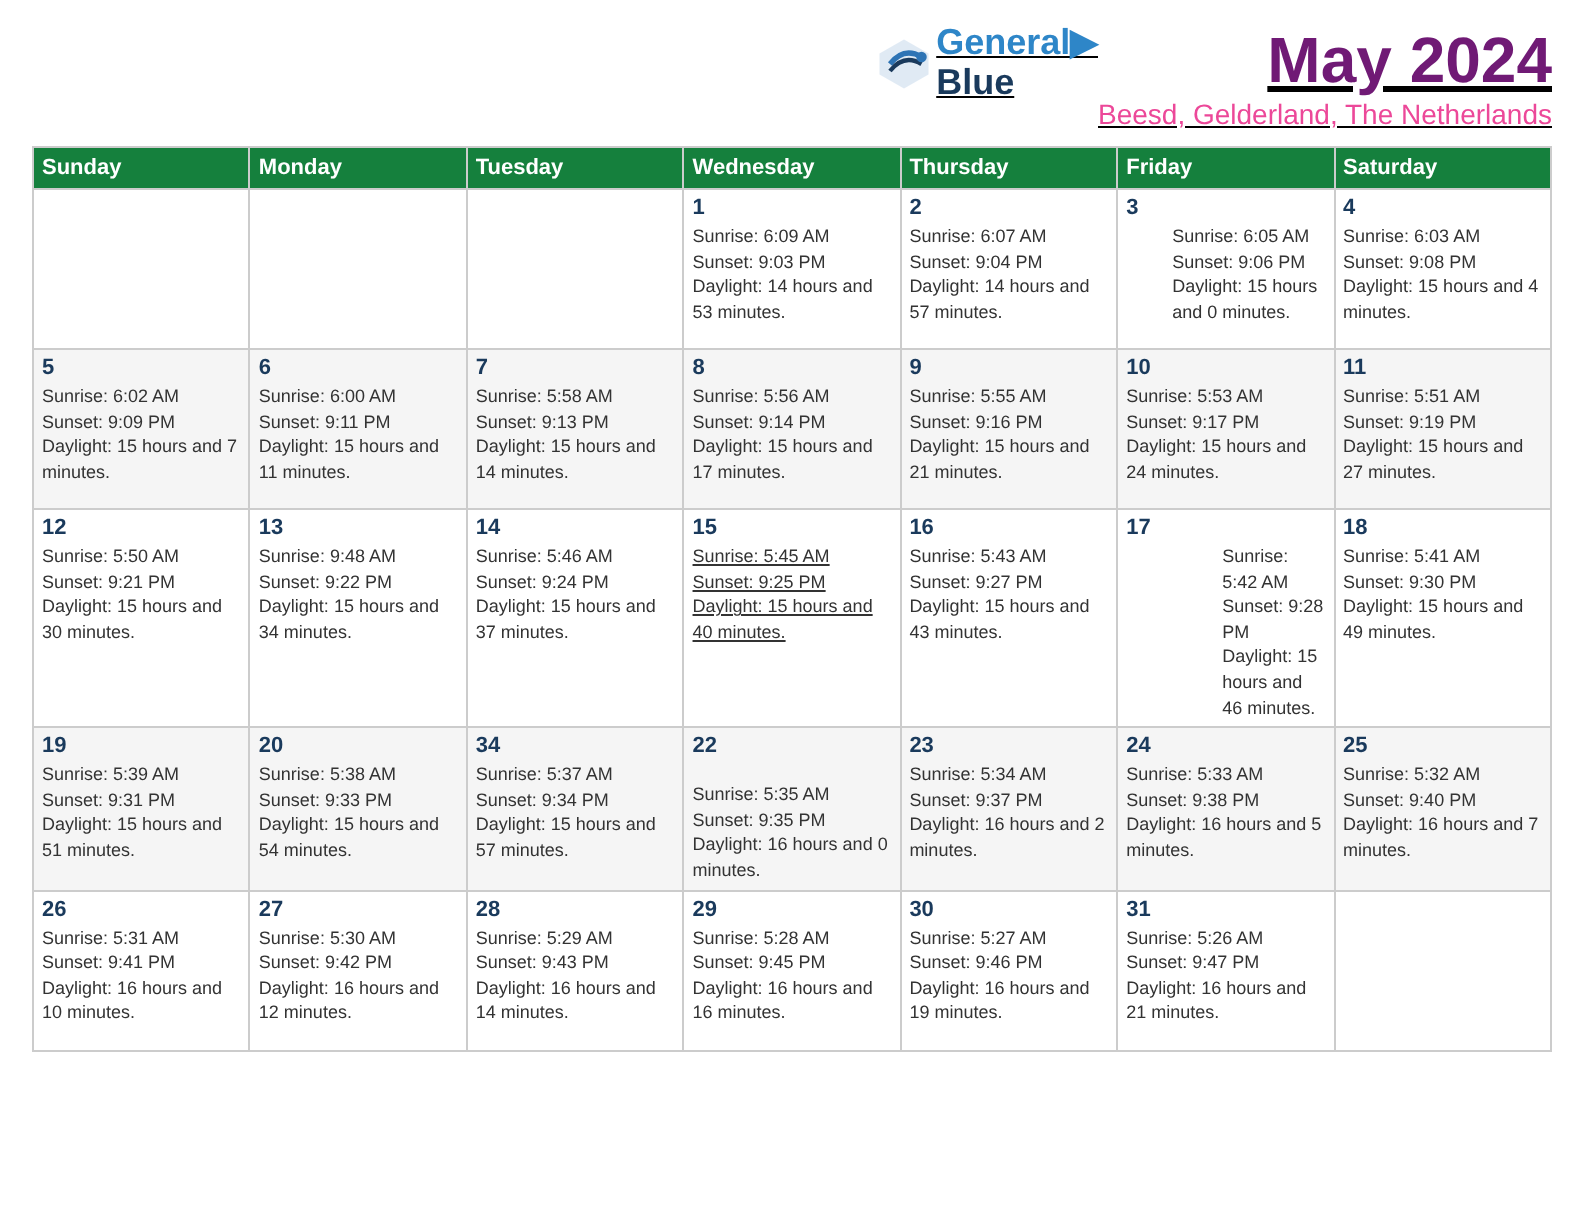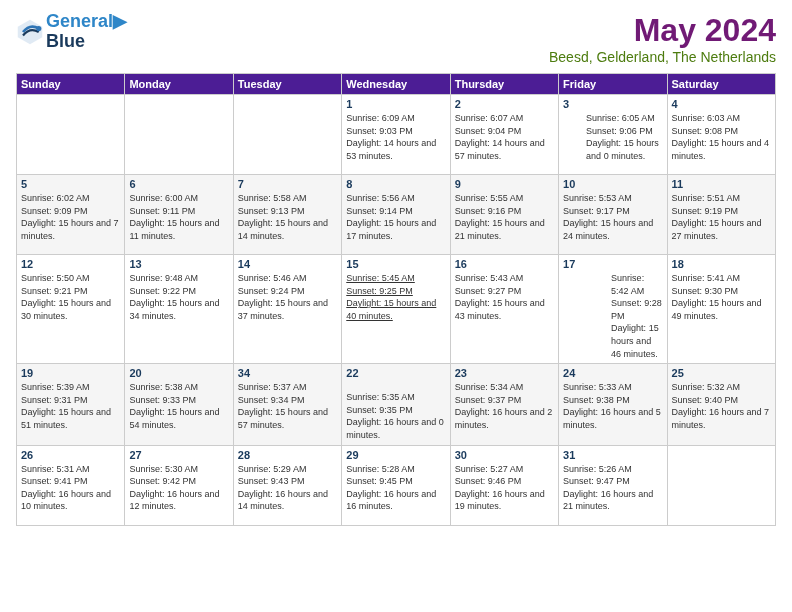--- a/index.html
+++ b/index.html
@@ -9,23 +9,24 @@
       width: 792px;
       height: 612px;
       overflow: hidden;
     }
     .page {
       width: 792px;
       padding: 12px 16px 8px 16px;
     }
     .header {
       display: flex;
-      justify-content: space-between;
+      justify-content: flex-end;
       align-items: flex-start;
       margin-bottom: 8px;
+      text-decoration: underline;
     }
     .logo {
       display: flex;
       align-items: center;
     }
     .logo-text {
       font-size: 18px;
       font-weight: bold;
       color: #1a3a5c;
       line-height: 1.1;
@@ -41,29 +42,29 @@
     .title-block {
       text-align: right;
     }
     .month-title {
       font-size: 32px;
       font-weight: bold;
       color: #701a75;
     }
     .subtitle {
       font-size: 14px;
-      color: #4d7c0f;
+      color: #ec4899;
     }
     table {
       width: 100%;
       border-collapse: collapse;
       table-layout: fixed;
     }
     thead tr th {
-      background: #4c1d95;
+      background: #15803d;
       color: #fff;
       font-size: 11px;
       font-weight: bold;
       padding: 4px 4px;
       border: 1px solid #ccc;
       text-align: left;
     }
     tbody tr td {
       border: 1px solid #ccc;
       vertical-align: top;

